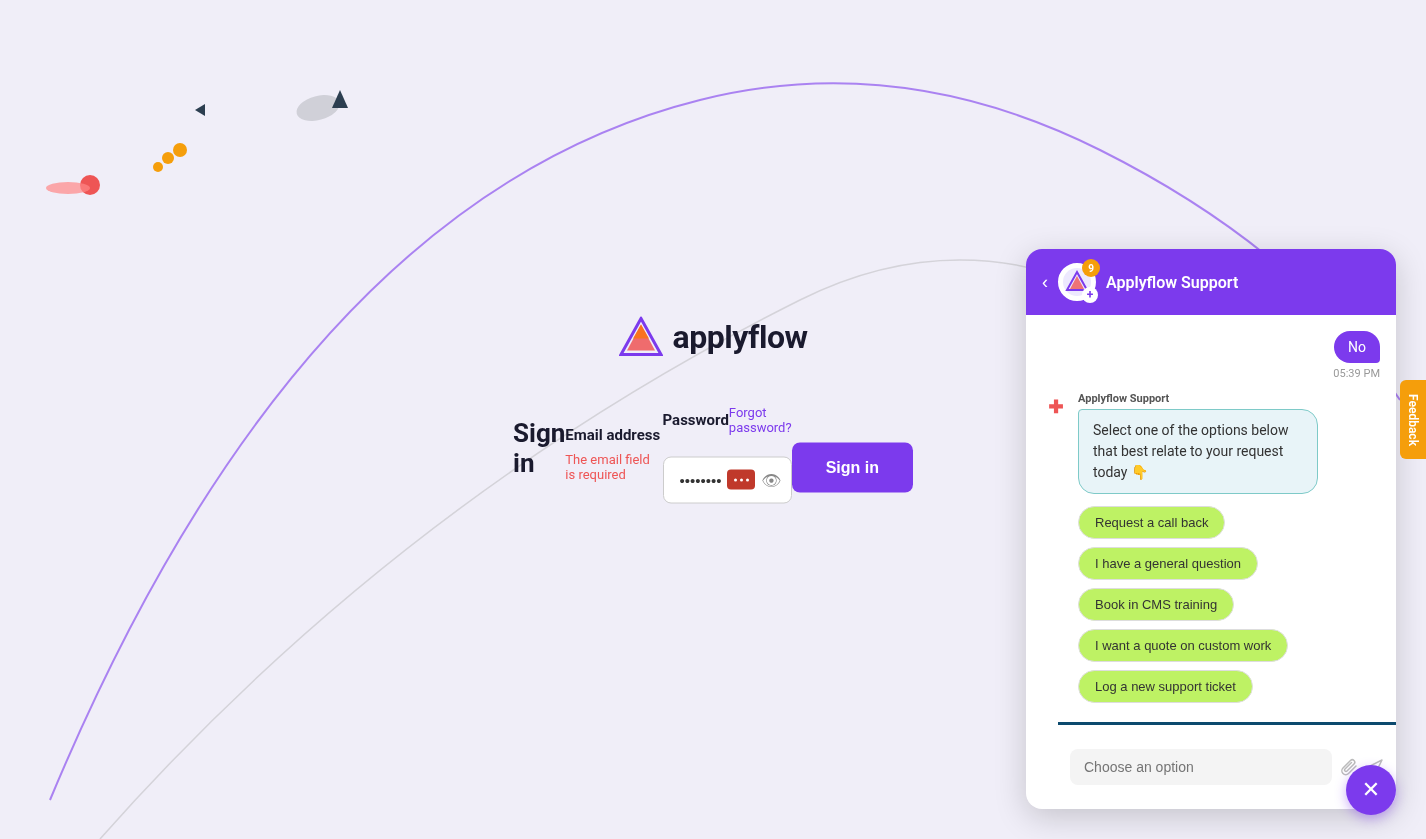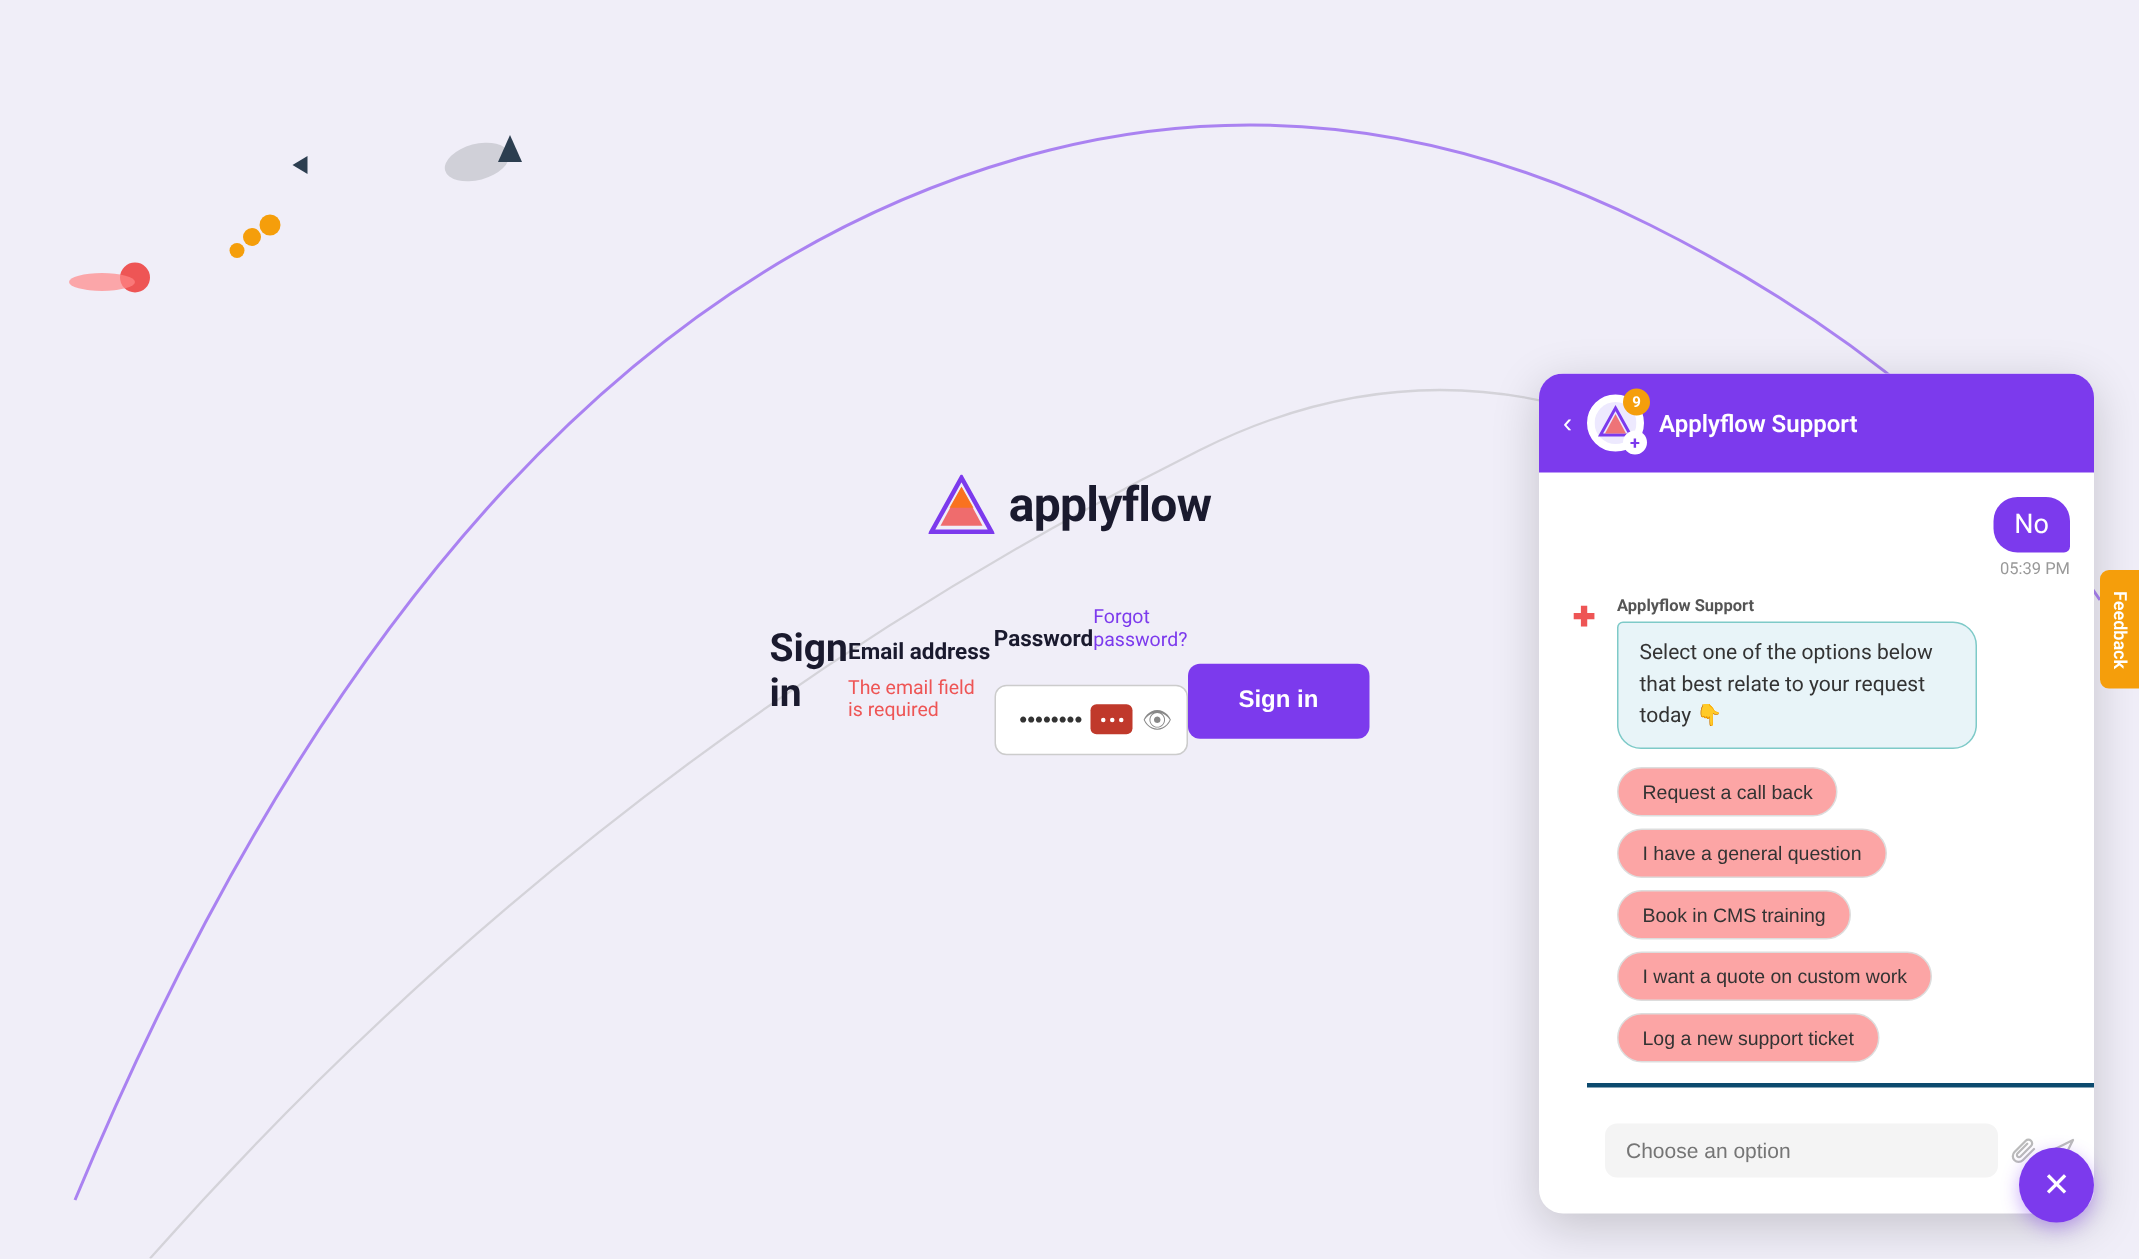--- a/index.html
+++ b/index.html
@@ -68,21 +68,21 @@
       display: block;
       font-size: 15px;
       font-weight: 700;
       color: #1a1a2e;
       margin-bottom: 8px;
     }
 
     .form-label-row {
       display: flex;
       justify-content: space-between;
-      align-items: flex-end;
+      align-items: center;
       margin-bottom: 22px;
     }
 
     .forgot-link {
       font-size: 13px;
       color: #7c3aed;
       text-decoration: none;
       cursor: pointer;
     }
 
@@ -270,21 +270,21 @@
       justify-content: flex-end;
       flex-direction: column;
       align-items: flex-end;
     }
 
     .msg-bubble-right {
       background: #7c3aed;
       color: #fff;
       padding: 8px 14px;
       border-radius: 16px 16px 4px 16px;
-      font-size: 18px;
+      font-size: 14px;
       max-width: 80%;
     }
 
     .msg-time {
       font-size: 11px;
       color: #999;
       margin-top: 4px;
     }
 
     .msg-left {
@@ -330,21 +330,21 @@
 
     .chat-options {
       display: flex;
       flex-direction: column;
       gap: 8px;
       margin-left: 36px;
       padding-bottom: 4px;
     }
 
     .chat-option-btn {
-      background: #fca5a5;
+      background: #bef264;
       border: 1.5px solid #ddd;
       border-radius: 20px;
       padding: 8px 16px;
       font-size: 13px;
       color: #333;
       cursor: pointer;
       text-align: left;
       width: fit-content;
     }
 

